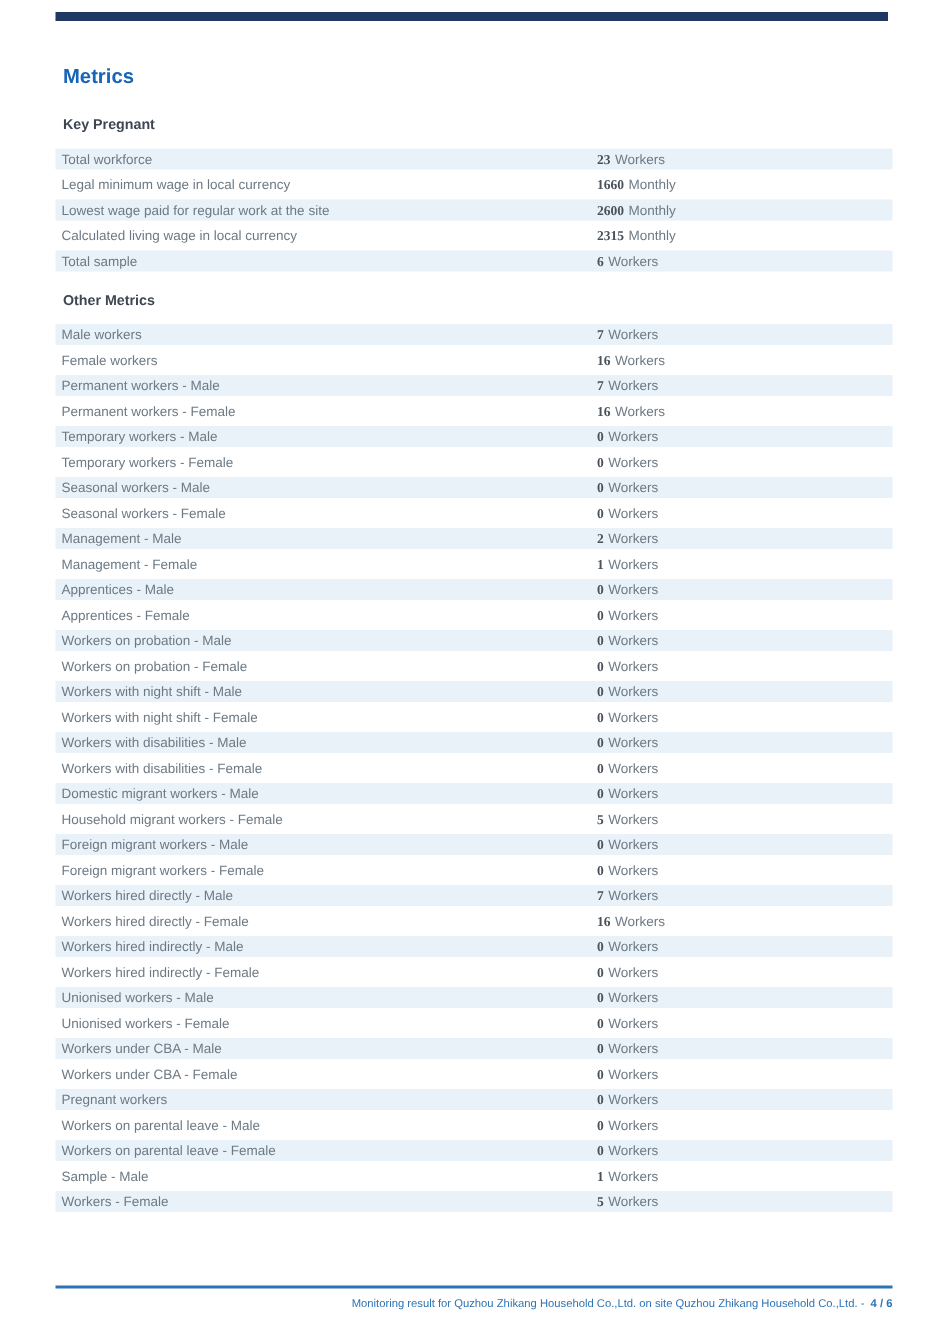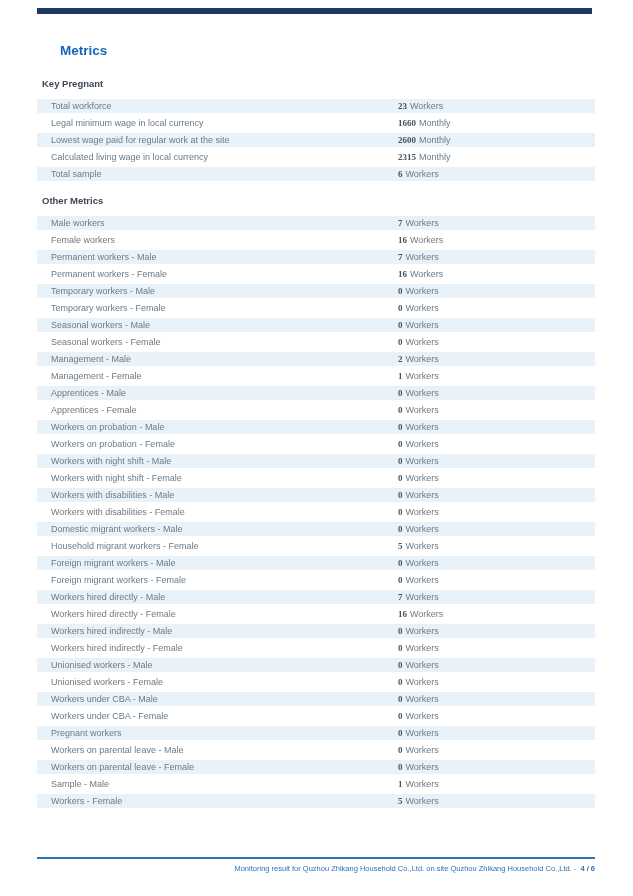--- a/index.html
+++ b/index.html
@@ -9,41 +9,41 @@
     background:#ffffff;
     font-family:"Liberation Sans", sans-serif;
     overflow:hidden;
   }
   .top-bar {
     position:absolute; top:8px; left:37px;
     width:555px; height:6px;
     background:#203864;
   }
   .title {
-    margin:0; padding:44px 0 0 60px;
+    margin:0; padding:44px 0 0 42px;
     font-size:13.5px; font-weight:bold;
     color:#1565b8; line-height:14px;
   }
   .sections { margin:0 0 0 37px; width:558px; }
   .metric-section:first-child { margin-top:20px; }
   .metric-section + .metric-section { margin-top:14px; }
   .section-heading {
     margin:0 0 0 5px;
     font-size:9.5px; font-weight:bold;
     color:#3d4754; line-height:11px;
   }
   .rows { margin-top:10px; }
   .metric-row {
     position:relative;
     height:14px; margin-bottom:3px;
     display:flex; align-items:center;
     font-size:9px;
   }
   .metric-row:nth-child(odd) { background:#e9f2f9; }
-  .metric-label { padding-left:14px; color:#6d7a85; white-space:nowrap; }
+  .metric-label { padding-left:4px; color:#6d7a85; white-space:nowrap; }
   .metric-value { position:absolute; left:361px; white-space:nowrap; }
   .metric-value .num { color:#49525a; font-weight:bold;font-family:Liberation Serif, serif; }
   .metric-value .unit { color:#6d7a85; margin-left:3px; }
   .footer-line {
     position:absolute; top:857px; left:37px;
     width:558px; height:0;
     border-top:2px solid #2e74b5;
   }
   .footer-text {
     position:absolute; top:864px; right:38px;

